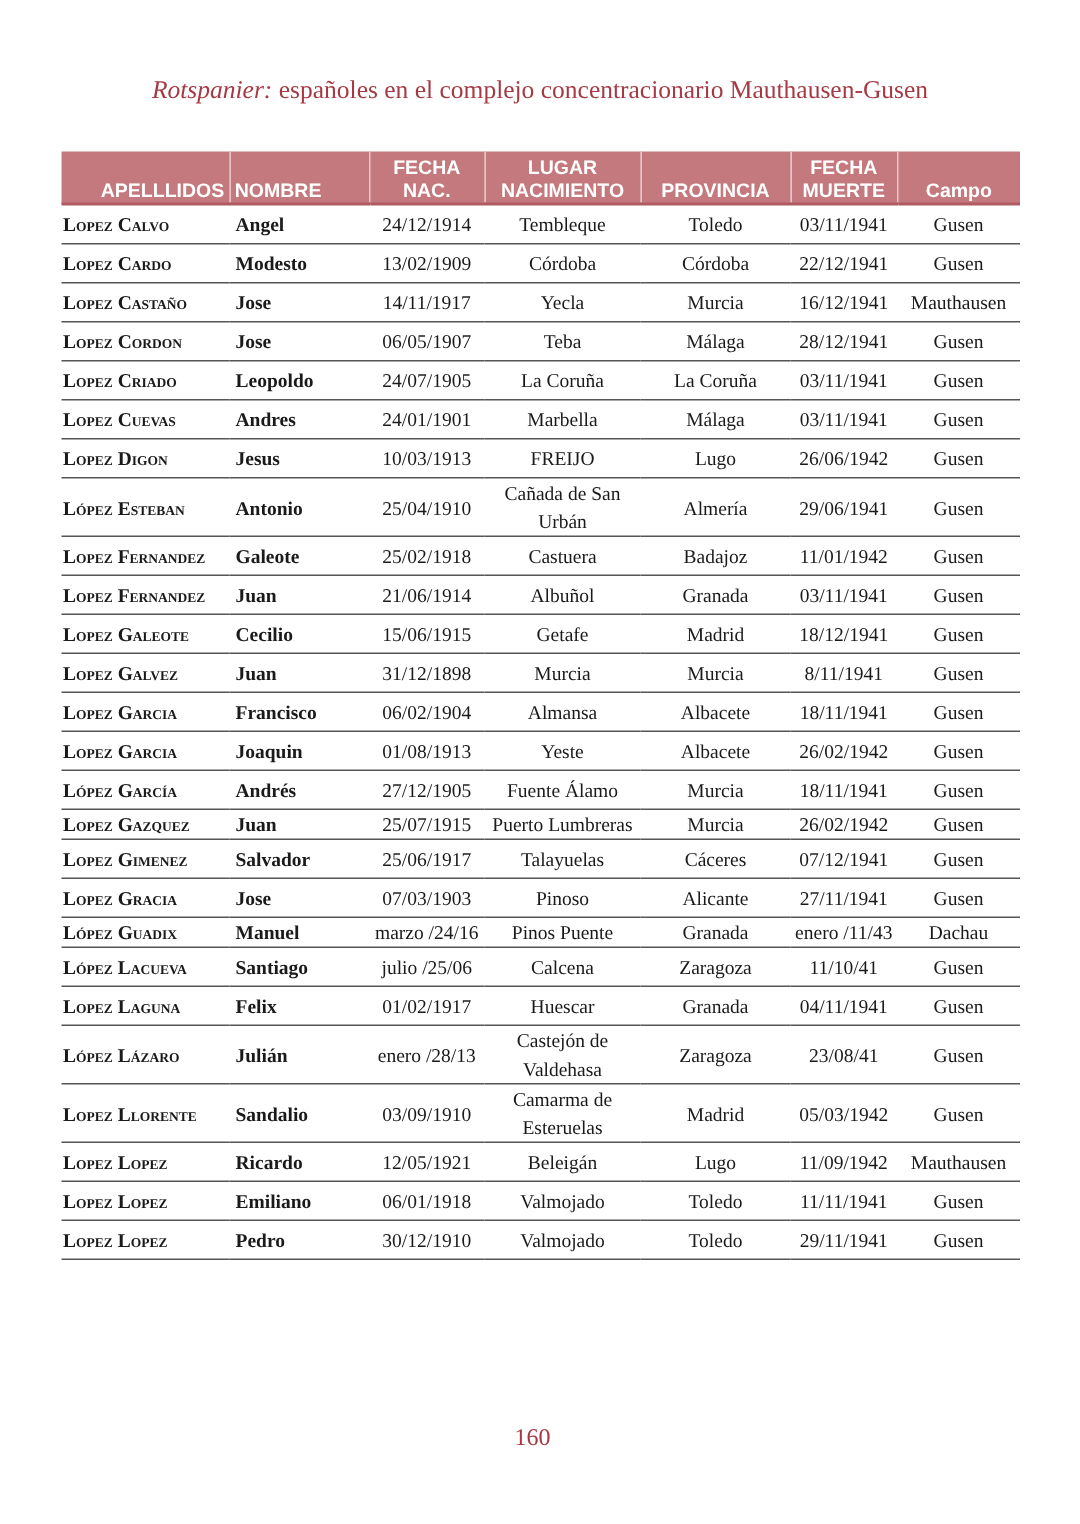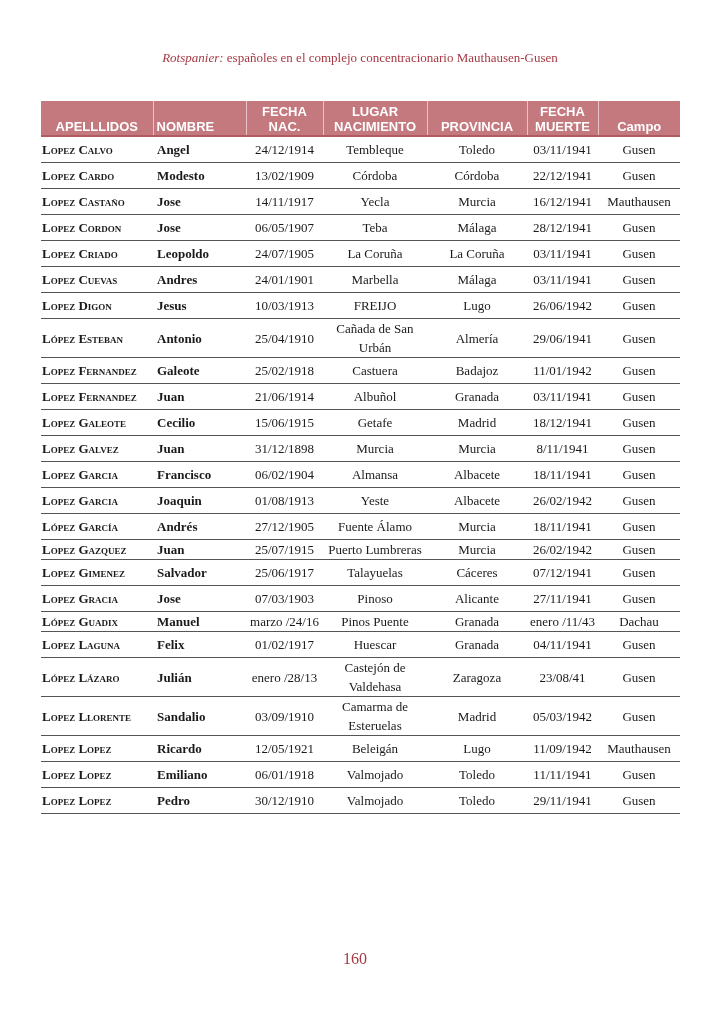--- a/index.html
+++ b/index.html
@@ -1,34 +1,34 @@
 <!DOCTYPE html>
 <html><head>
 <meta charset="utf-8">
 <style>
   html, body { margin: 0; padding: 0; background: #ffffff; }
   body { width: 720px; height: 1016px; position: relative; overflow: hidden;
          font-family: "Liberation Serif", "DejaVu Serif", serif; color: #1a1a1a; }
   .running-head { position: absolute; top: 50px; left: 0; width: 720px; text-align: center;
-                  font-size: 13px; color: #a63a44; }
+                  font-size: 17px; color: #a63a44; }
   .running-head em { font-style: italic; }
   table.roster { position: absolute; top: 101px; left: 41px; width: 639px;
                  border-collapse: collapse; table-layout: fixed; }
   table.roster col.c1 { width: 112px; }
   table.roster col.c2 { width: 93px; }
   table.roster col.c3 { width: 77px; }
   table.roster col.c4 { width: 104px; }
   table.roster col.c5 { width: 100px; }
   table.roster col.c6 { width: 71px; }
   table.roster col.c7 { width: 82px; }
   thead th { background: #c4797e; color: #ffffff; font-family: "Liberation Sans", "DejaVu Sans", sans-serif;
              font-weight: bold; font-size: 13px; line-height: 15px; vertical-align: bottom;
              padding: 2px 3px 1px 3px; border-left: 1px solid #e8c4c6; text-align: center; height: 31px;
              border-bottom: 2px solid #b25a62; margin-top: 20px; }
-  thead th:first-child { border-left: none; text-align: center; }
+  thead th:first-child { border-left: none; text-align: right; }
   thead th.left { text-align: left; }
   tbody td { font-size: 13px; line-height: 19px; padding: 3px 2px; text-align: center;
              border-bottom: 1.5px solid #555; vertical-align: middle; }
   tbody td.surname { text-align: left; font-weight: bold; font-variant: small-caps; font-size: 13px; padding-left: 1px; white-space: nowrap; }
   tbody td.name { text-align: left; font-weight: bold; padding-left: 4px; }
   tbody tr.tall td { padding: 0 2px; line-height: 19px; }
   tbody tr.tall td.surname { padding-left: 1px; }
   tbody tr.tall td.name { padding-left: 4px; }
   .page-number { position: absolute; top: 950px; left: 0; width: 710px; text-align: center;
                  font-size: 16px; color: #a63a44; }
@@ -225,20 +225,29 @@
       <tr class="tall">
         <td class="surname">López Guadix</td>
         <td class="name">Manuel</td>
         <td>marzo /24/16</td>
         <td>Pinos Puente</td>
         <td>Granada</td>
         <td>enero /11/43</td>
         <td>Dachau</td>
       </tr>
       <tr>
+        <td class="surname">López Lacueva</td>
+        <td class="name">Santiago</td>
+        <td>julio /25/06</td>
+        <td>Calcena</td>
+        <td>Zaragoza</td>
+        <td>11/10/41</td>
+        <td>Gusen</td>
+      </tr>
+      <tr>
         <td class="surname">Lopez Laguna</td>
         <td class="name">Felix</td>
         <td>01/02/1917</td>
         <td>Huescar</td>
         <td>Granada</td>
         <td>04/11/1941</td>
         <td>Gusen</td>
       </tr>
       <tr class="tall">
         <td class="surname">López Lázaro</td>

